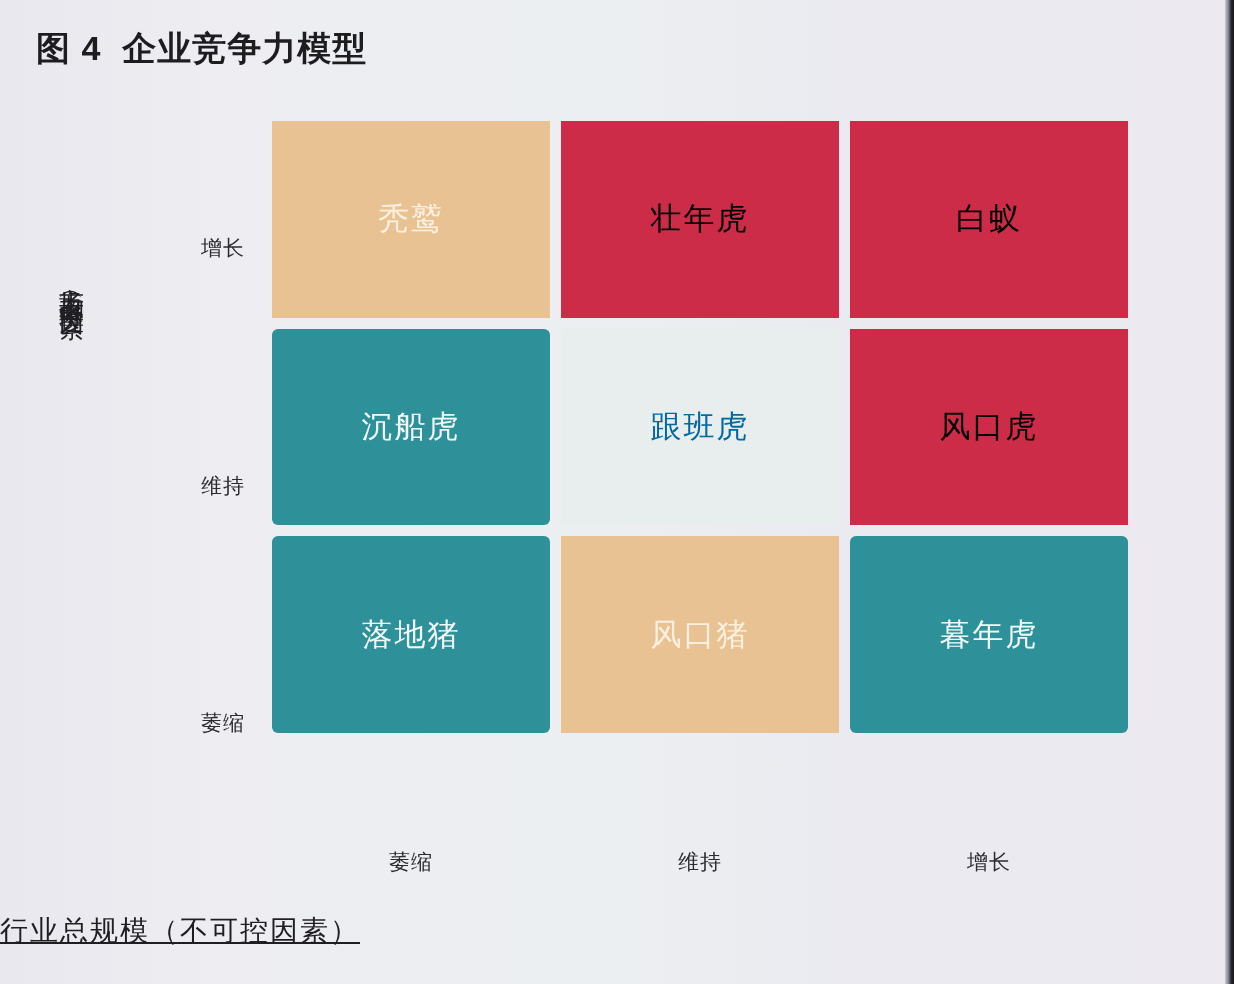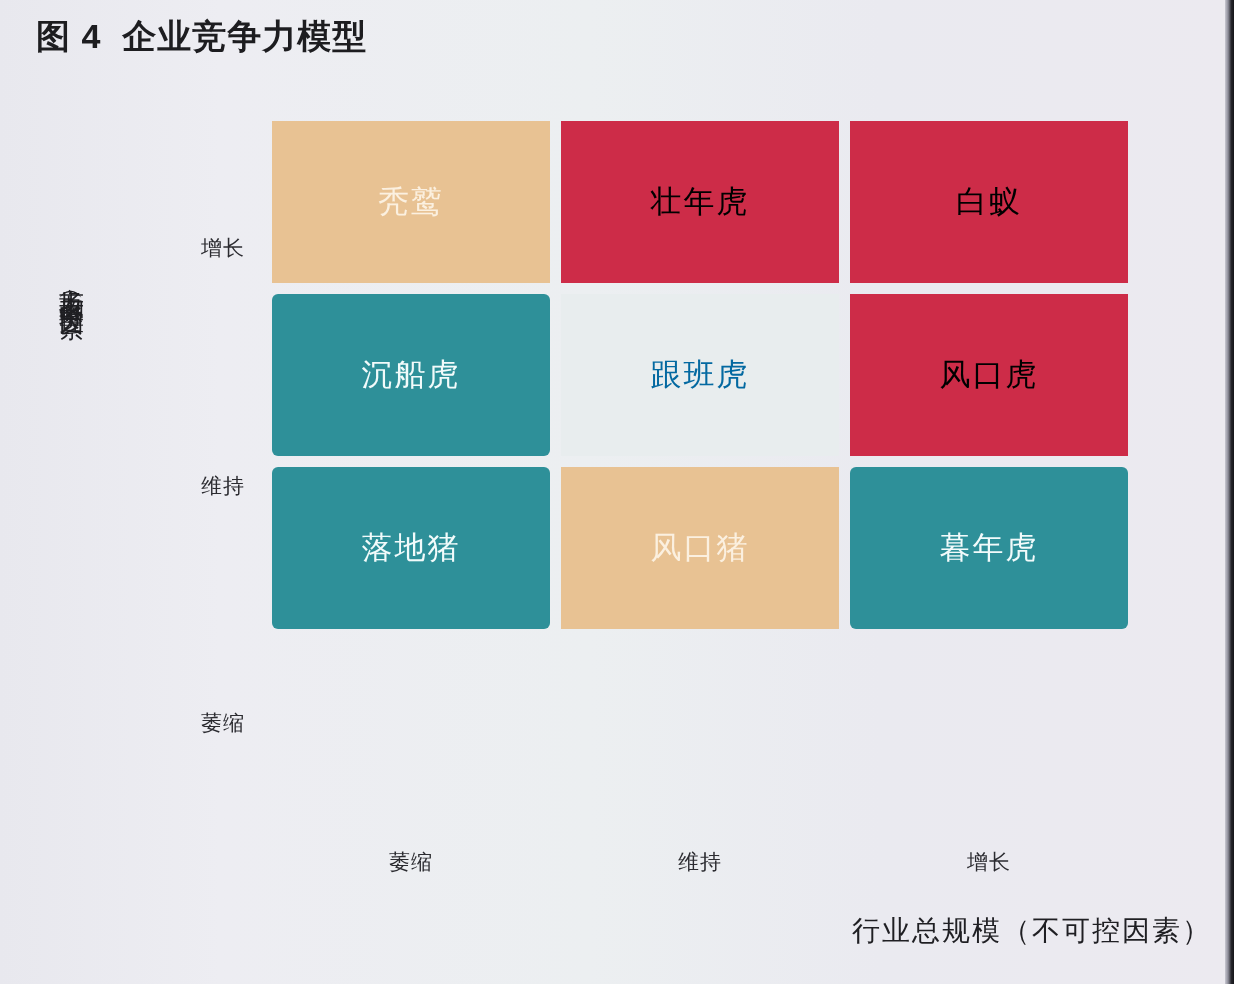--- a/index.html
+++ b/index.html
@@ -14,29 +14,29 @@
   
   #sheen{position:absolute;left:0;top:0;width:1225px;height:984px;
     background:linear-gradient(90deg,#e8e8ee 0%,#ededf2 18%,#eceff1 48%,#eaeaf0 72%,#eceaf0 100%);
     pointer-events:none;}
 
   #right-edge{position:absolute;right:0;top:0;width:9px;height:984px;
     background:linear-gradient(90deg,#c9c9d2 0%,#8b8b97 35%,#26262c 70%,#141418 100%);}
 
   
   #title{
-    position:absolute;left:36px;top:16px;
+    position:absolute;left:36px;top:28px;
     font-size:34px;font-weight:700;color:#1d1d20;
     letter-spacing:1px;line-height:1.2;white-space:pre;
   }
 
   
   #matrix{
     position:absolute;left:272px;top:121px;
-    width:856px;height:508px;
+    width:856px;height:612px;
     display:grid;
     grid-template-columns:1fr 1fr 1fr;
     grid-template-rows:1fr 1fr 1fr;
     gap:11px;
   }
   .cell{
     display:flex;align-items:center;justify-content:center;
     font-size:31px;font-weight:400;letter-spacing:2px;
     user-select:none;
   }
@@ -68,21 +68,21 @@
     position:absolute;top:848px;width:278px;
     text-align:center;font-size:21px;color:#2b2b30;letter-spacing:1px;
   }
   #xtick-0{left:272px;}
   #xtick-1{left:561px;}
   #xtick-2{left:850px;}
 
   
   #xtitle{
     position:absolute;left:0;top:912px;width:1212px;
-    text-align:right;font-size:28px;color:#1f1f23;letter-spacing:2px;
+    text-align:left;font-size:28px;color:#1f1f23;letter-spacing:2px;text-decoration:underline;
   }
 </style>
 </head>
 <body>
 
 <div id="page">
   <div id="sheen"></div>
 
   <div id="title">图 4  企业竞争力模型</div>
 

